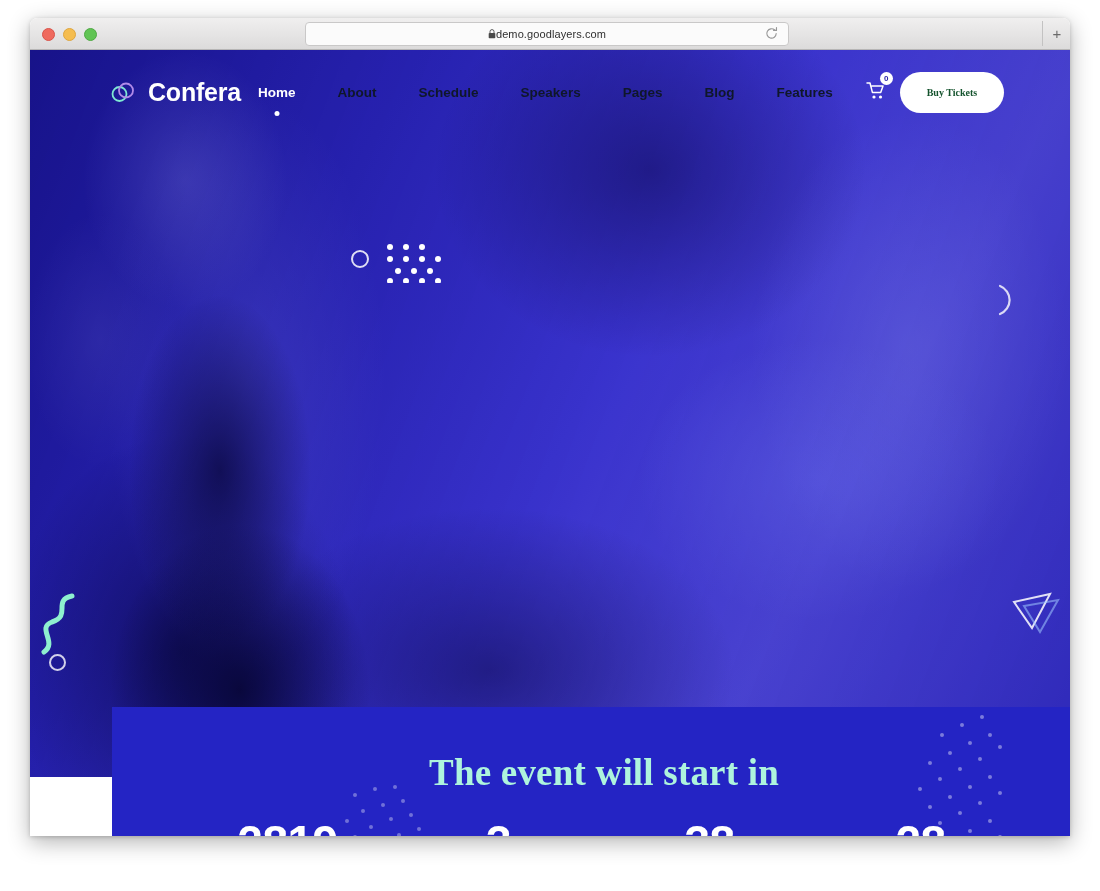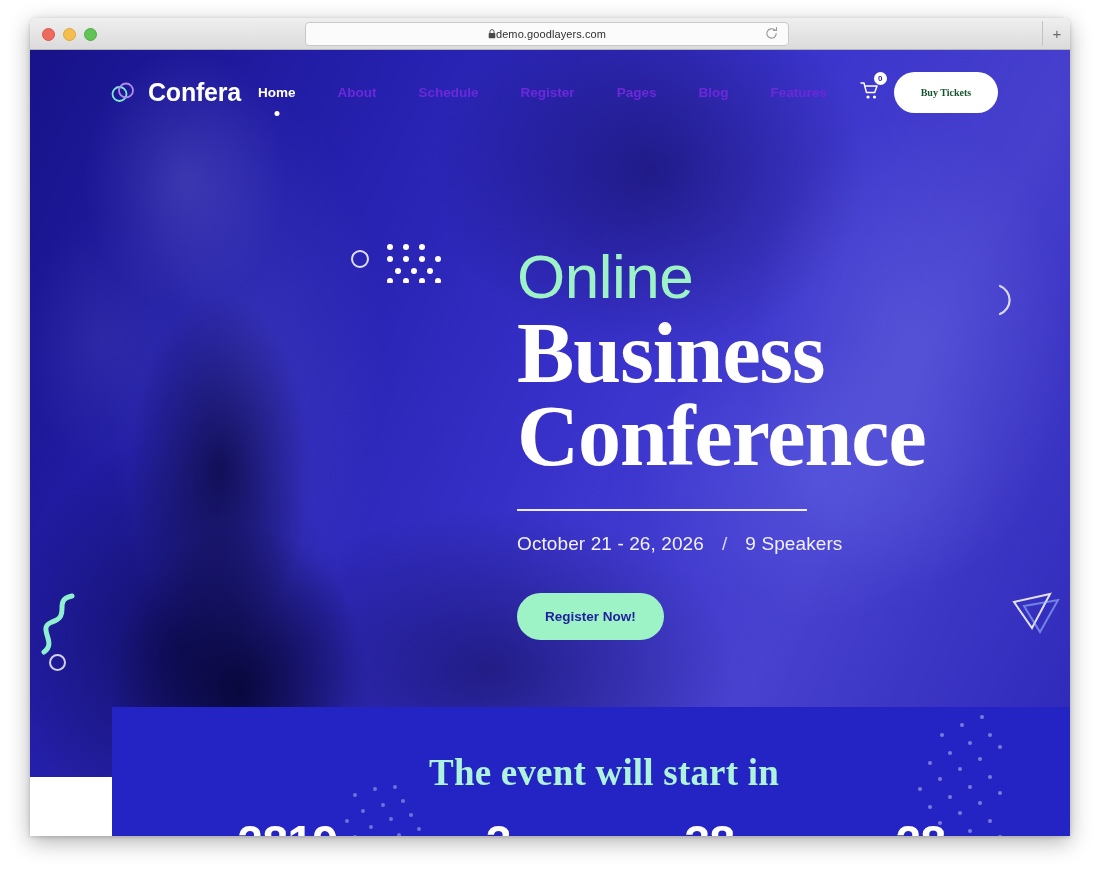--- a/index.html
+++ b/index.html
@@ -173,21 +173,21 @@
     font-weight: bold;
     letter-spacing: -0.2px;
   }
   .nav-links {
     display: flex;
     align-items: center;
     gap: 8px;
   }
   .nav-link {
     position: relative;
-    color: #6d28d9;
+    color: #0f172a;
     font-size: 13.5px;
     font-weight: bold;
     padding: 0 17px;
     cursor: pointer;
     white-space: nowrap;
   }
   .nav-link.active { color: #ffffff; }
   .nav-dot {
     position: absolute;
     left: 50%;
@@ -432,53 +432,38 @@
           <span class="brand-name">Confera</span>
         </div>
 
         <div class="nav-links">
           <span class="nav-link active">
             <span>Home</span>
             <span class="nav-dot"></span>
           </span>
           <span class="nav-link">About</span>
           <span class="nav-link">Schedule</span>
-          <span class="nav-link">Register</span>
+          <span class="nav-link">Speakers</span>
           <span class="nav-link">Pages</span>
           <span class="nav-link">Blog</span>
           <span class="nav-link">Features</span>
         </div>
 
         <div class="cart-wrap">
           <svg width="20" height="19" viewBox="0 0 20 19">
             <path d="M1 2h3l2.4 9.4h8.3L17 5H6" fill="none" stroke="#ffffff" stroke-width="1.5" stroke-linecap="round" stroke-linejoin="round"></path>
             <circle cx="8" cy="16" r="1.6" fill="#ffffff"></circle>
             <circle cx="14.5" cy="16" r="1.6" fill="#ffffff"></circle>
           </svg>
           <span class="cart-badge">0</span>
         </div>
 
         <button class="buy-btn">Buy Tickets</button>
       </nav>
 
-      <div class="hero-content">
-        <h2 class="title-online">Online</h2>
-        <h1 class="title-serif">Business</h1>
-        <h1 class="title-serif">Conference</h1>
-
-        <div class="hero-rule"></div>
-
-        <div class="hero-meta">
-          <span>October 21 - 26, 2026</span>
-          <span class="meta-sep">/</span>
-          <span>9 Speakers</span>
-        </div>
-
-        <button class="register-btn">Register Now!</button>
-      </div>
     </section>
 
     <section class="countdown">
 
       <svg class="cd-dots" style="left:700px; top:0px;" width="190" height="170" viewBox="0 0 190 170">
         <g fill="rgba(255,255,255,0.40)">
           <circle cx="170" cy="10" r="2"></circle>
             <circle cx="150" cy="18" r="2"></circle>
             <circle cx="130" cy="28" r="2"></circle>
           <circle cx="178" cy="28" r="2"></circle>

